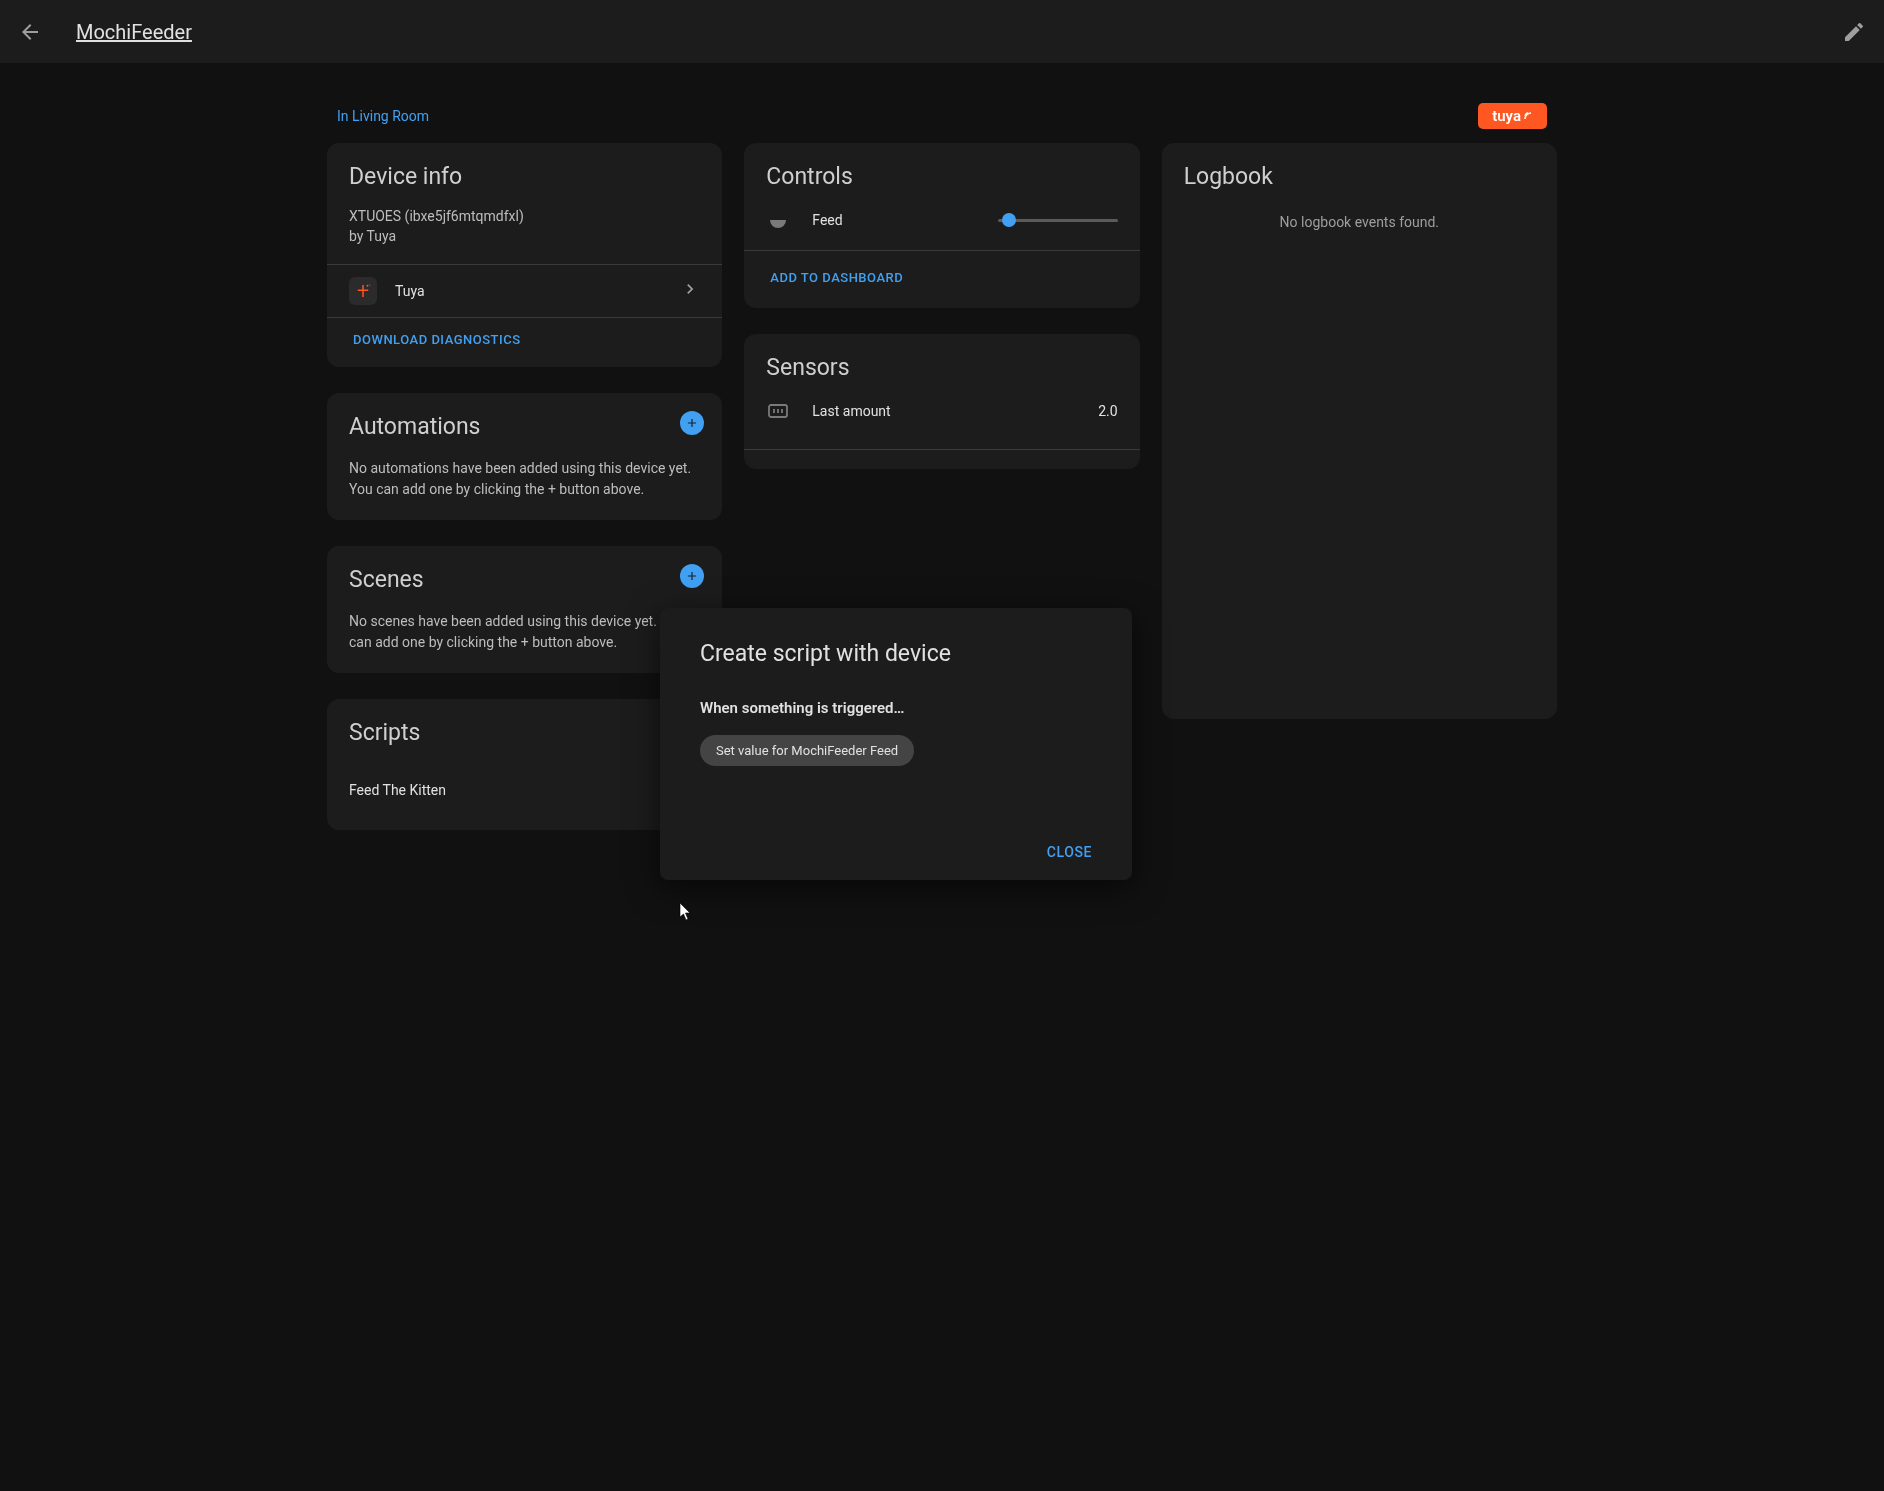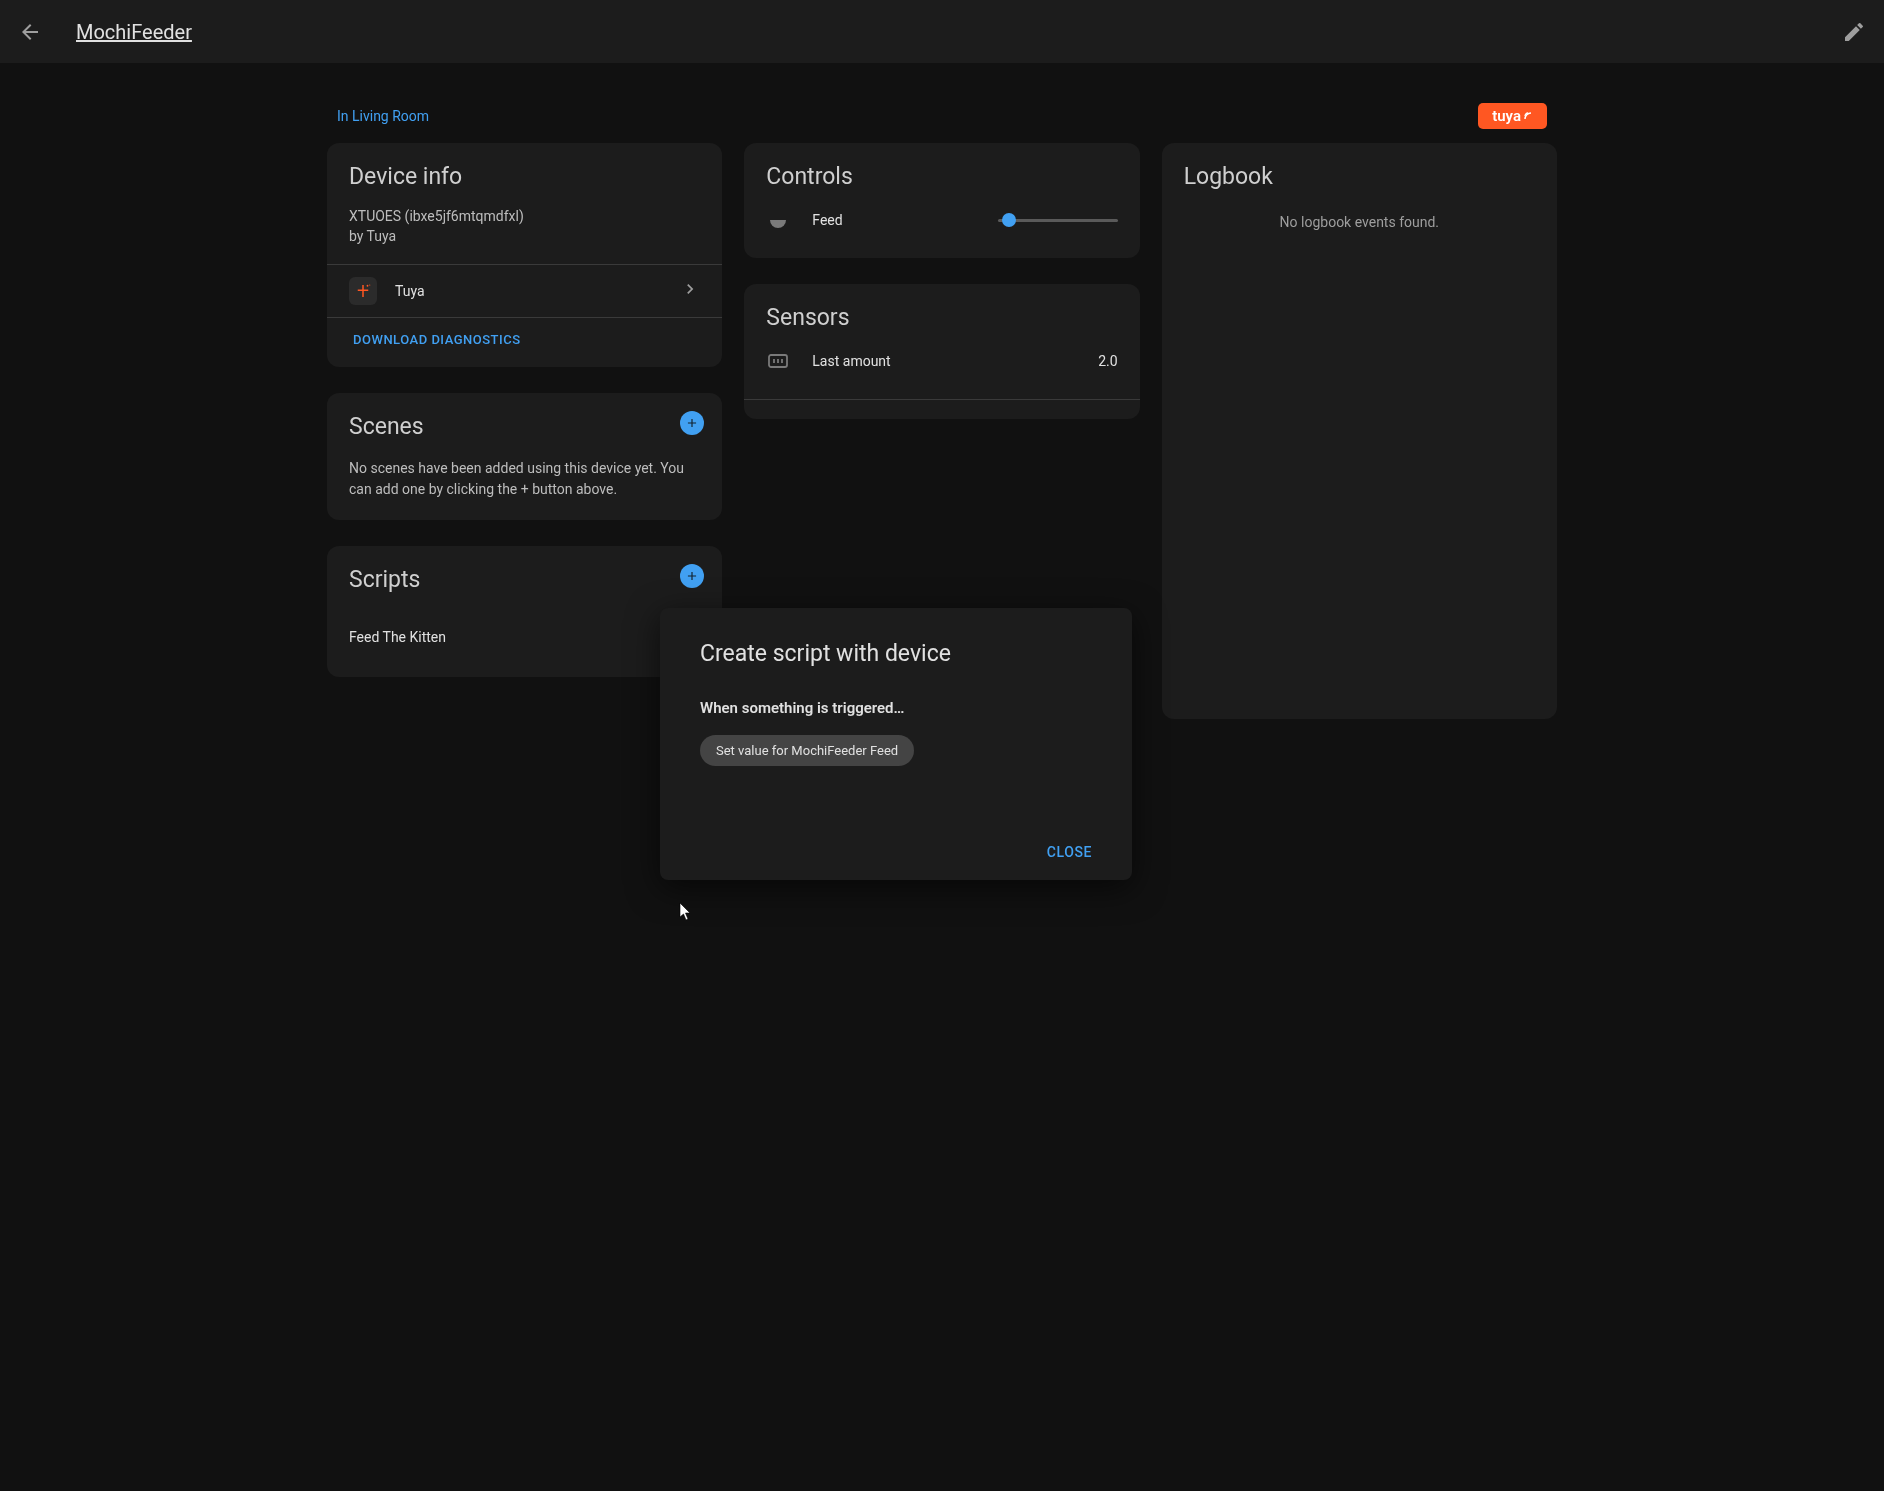--- a/index.html
+++ b/index.html
@@ -328,20 +328,29 @@
             <span class="int-label">Tuya</span>
             <span class="chevron">
               <svg viewBox="0 0 24 24" width="20" height="20" fill="currentColor">
                   <path d="M8.59 16.59L13.17 12 8.59 7.41 10 6l6 6-6 6z"></path>
                 </svg>
             </span>
           </div>
           <div class="card-action indent">DOWNLOAD DIAGNOSTICS</div>
         </div>
 
+        <div class="card">
+          <div class="card-title">Automations</div>
+          <div class="plus-btn">
+            <svg viewBox="0 0 24 24" fill="#12232f">
+                <path d="M19 13h-6v6h-2v-6H5v-2h6V5h2v6h6z"></path>
+              </svg>
+          </div>
+          <div class="card-subtle">No automations have been added using this device yet. You can add one by clicking the + button above.</div>
+        </div>
 
         <div class="card">
           <div class="card-title">Scenes</div>
           <div class="plus-btn">
             <svg viewBox="0 0 24 24" fill="#12232f">
                 <path d="M19 13h-6v6h-2v-6H5v-2h6V5h2v6h6z"></path>
               </svg>
           </div>
           <div class="card-subtle">No scenes have been added using this device yet. You can add one by clicking the + button above.</div>
         </div>
@@ -375,20 +384,23 @@
                   <path d="M4 12h16a8 8 0 0 1-16 0z"></path>
                 </svg>
             </span>
             <span class="ctl-label">Feed</span>
             <span class="slider-wrap">
               <span class="slider-track">
                 <span class="slider-thumb"></span>
               </span>
             </span>
           </div>
+          <div class="controls-action">
+            <span class="card-action" style="margin-top:0">ADD TO DASHBOARD</span>
+          </div>
         </div>
 
         <div class="card sensors-card">
           <div class="card-title">Sensors</div>
           <div class="sensor-row">
             <span class="s-icon">
               <svg viewBox="0 0 24 24" fill="none" stroke="currentColor" stroke-width="1.8">
                   <rect x="3" y="6" width="18" height="12" rx="2"></rect>
                   <path d="M8 10v4M12 10v4M16 10v4"></path>
                 </svg>

